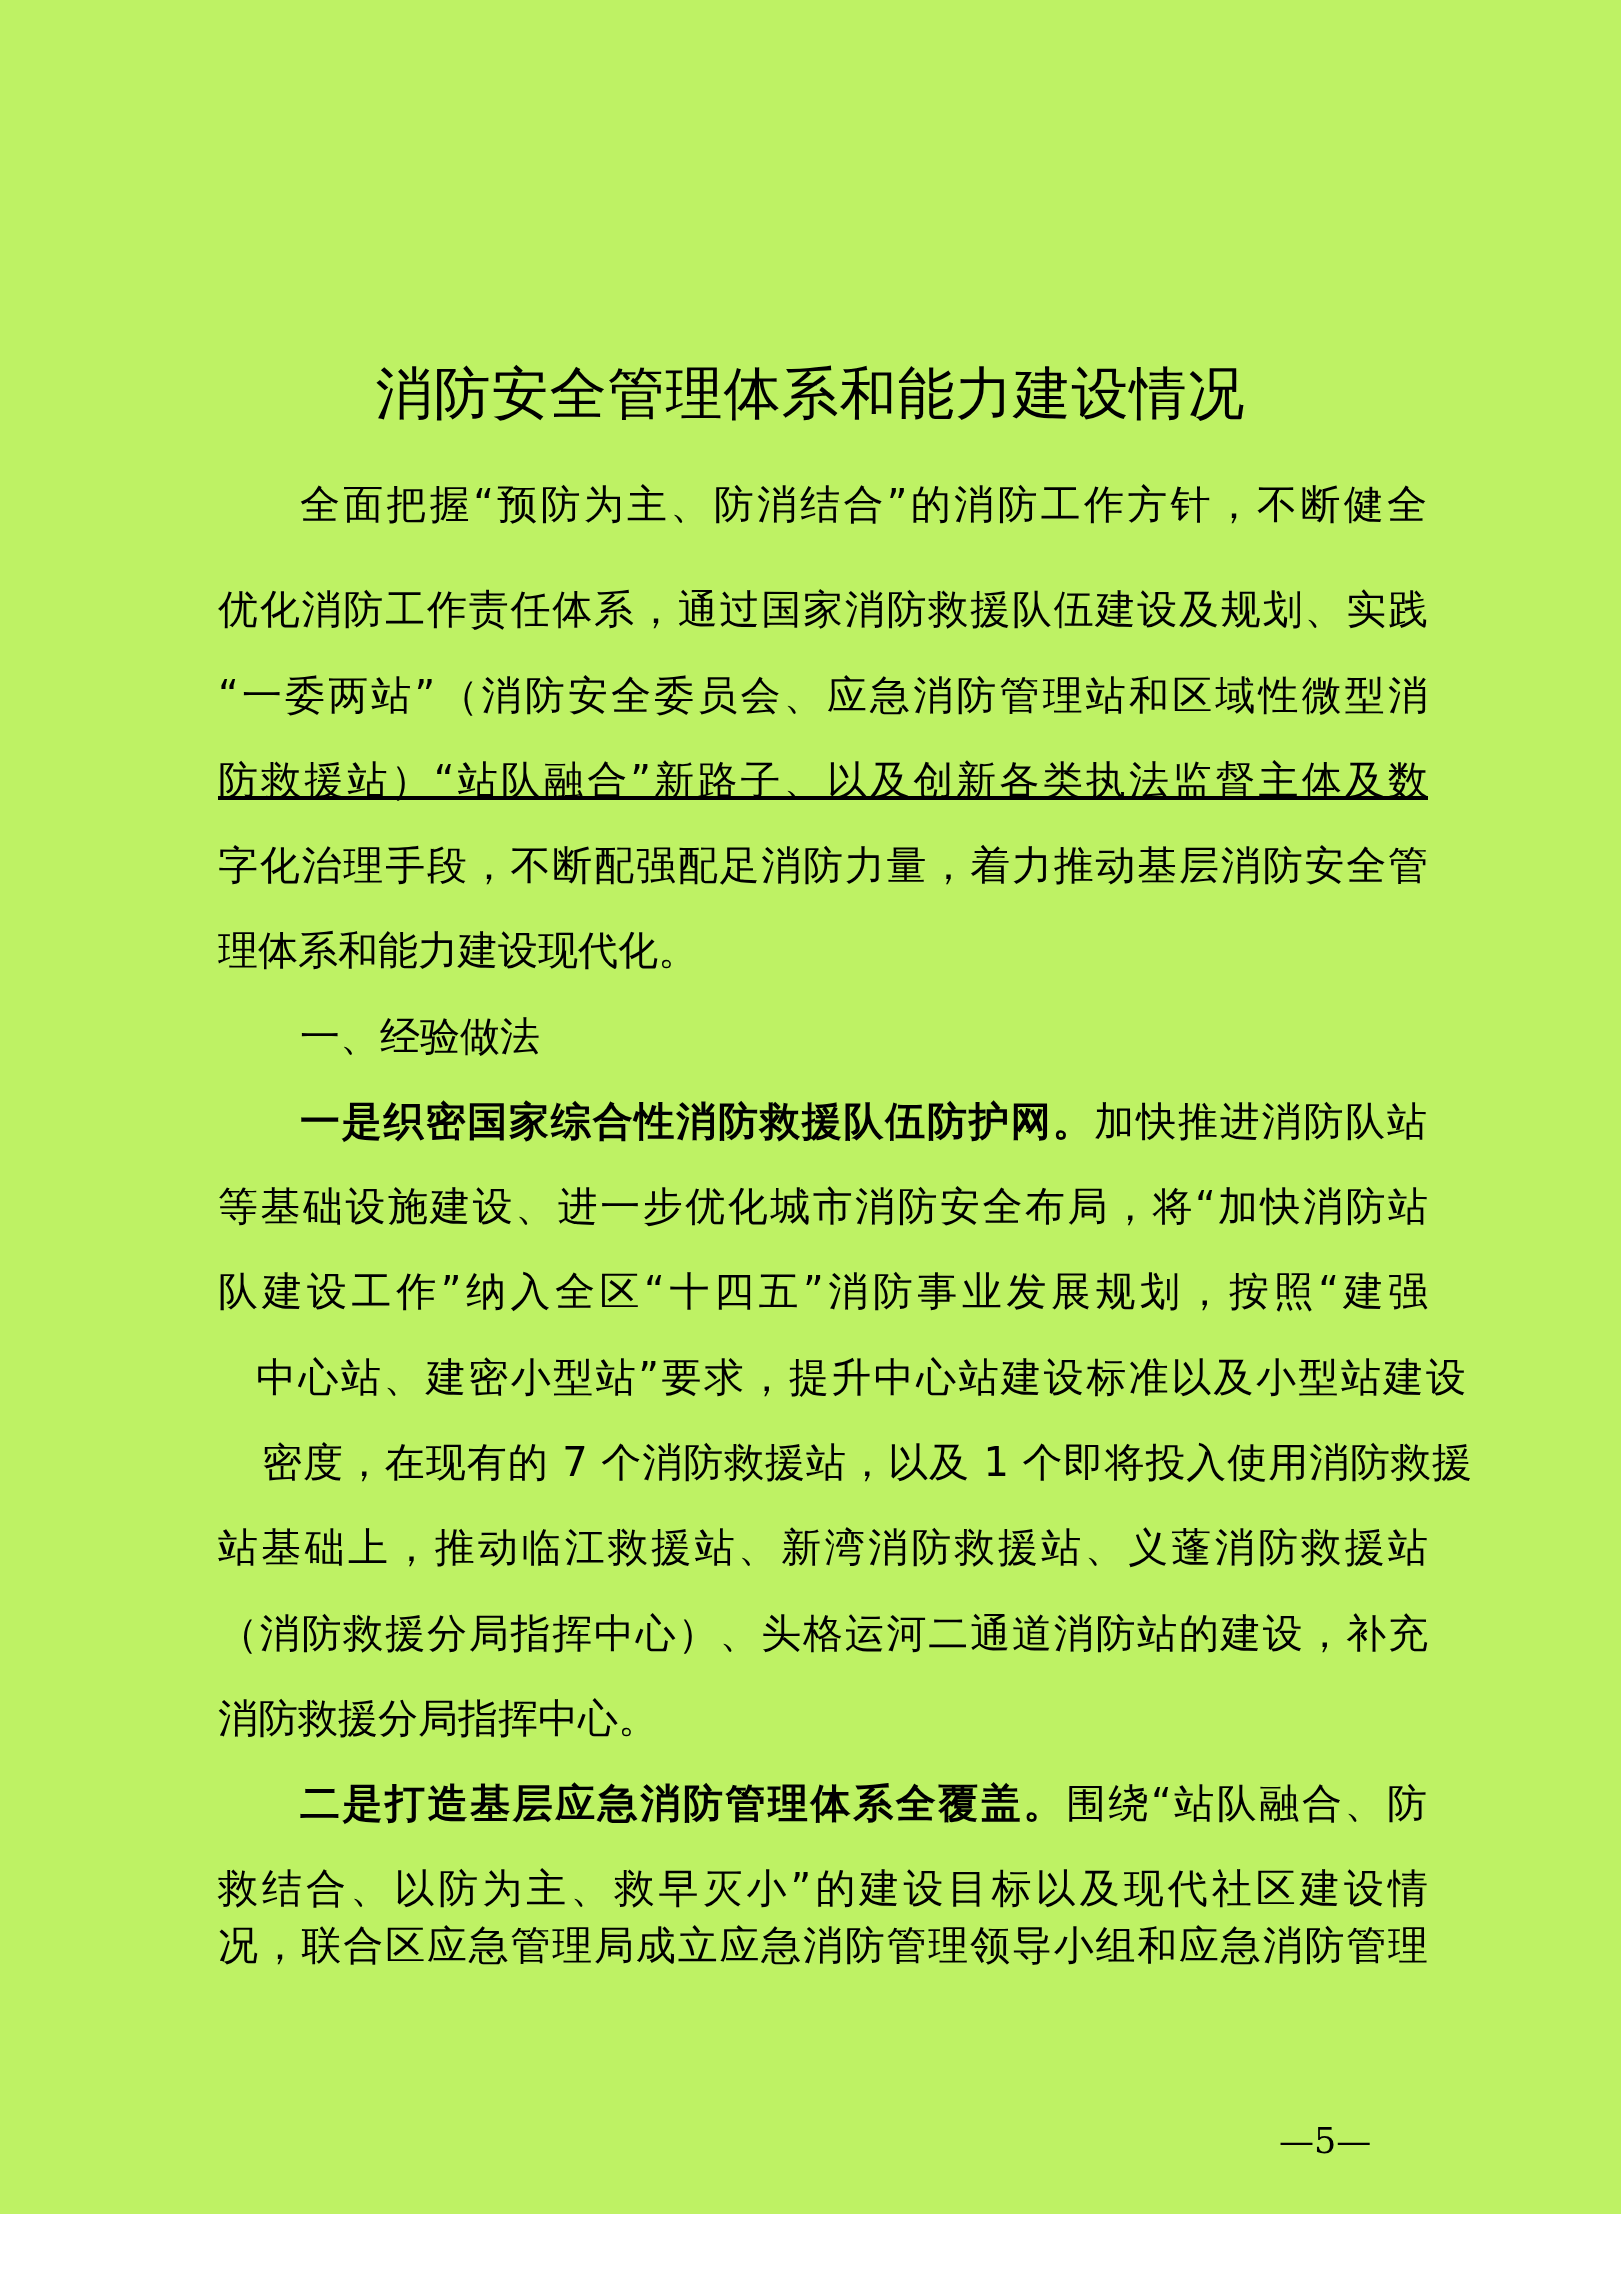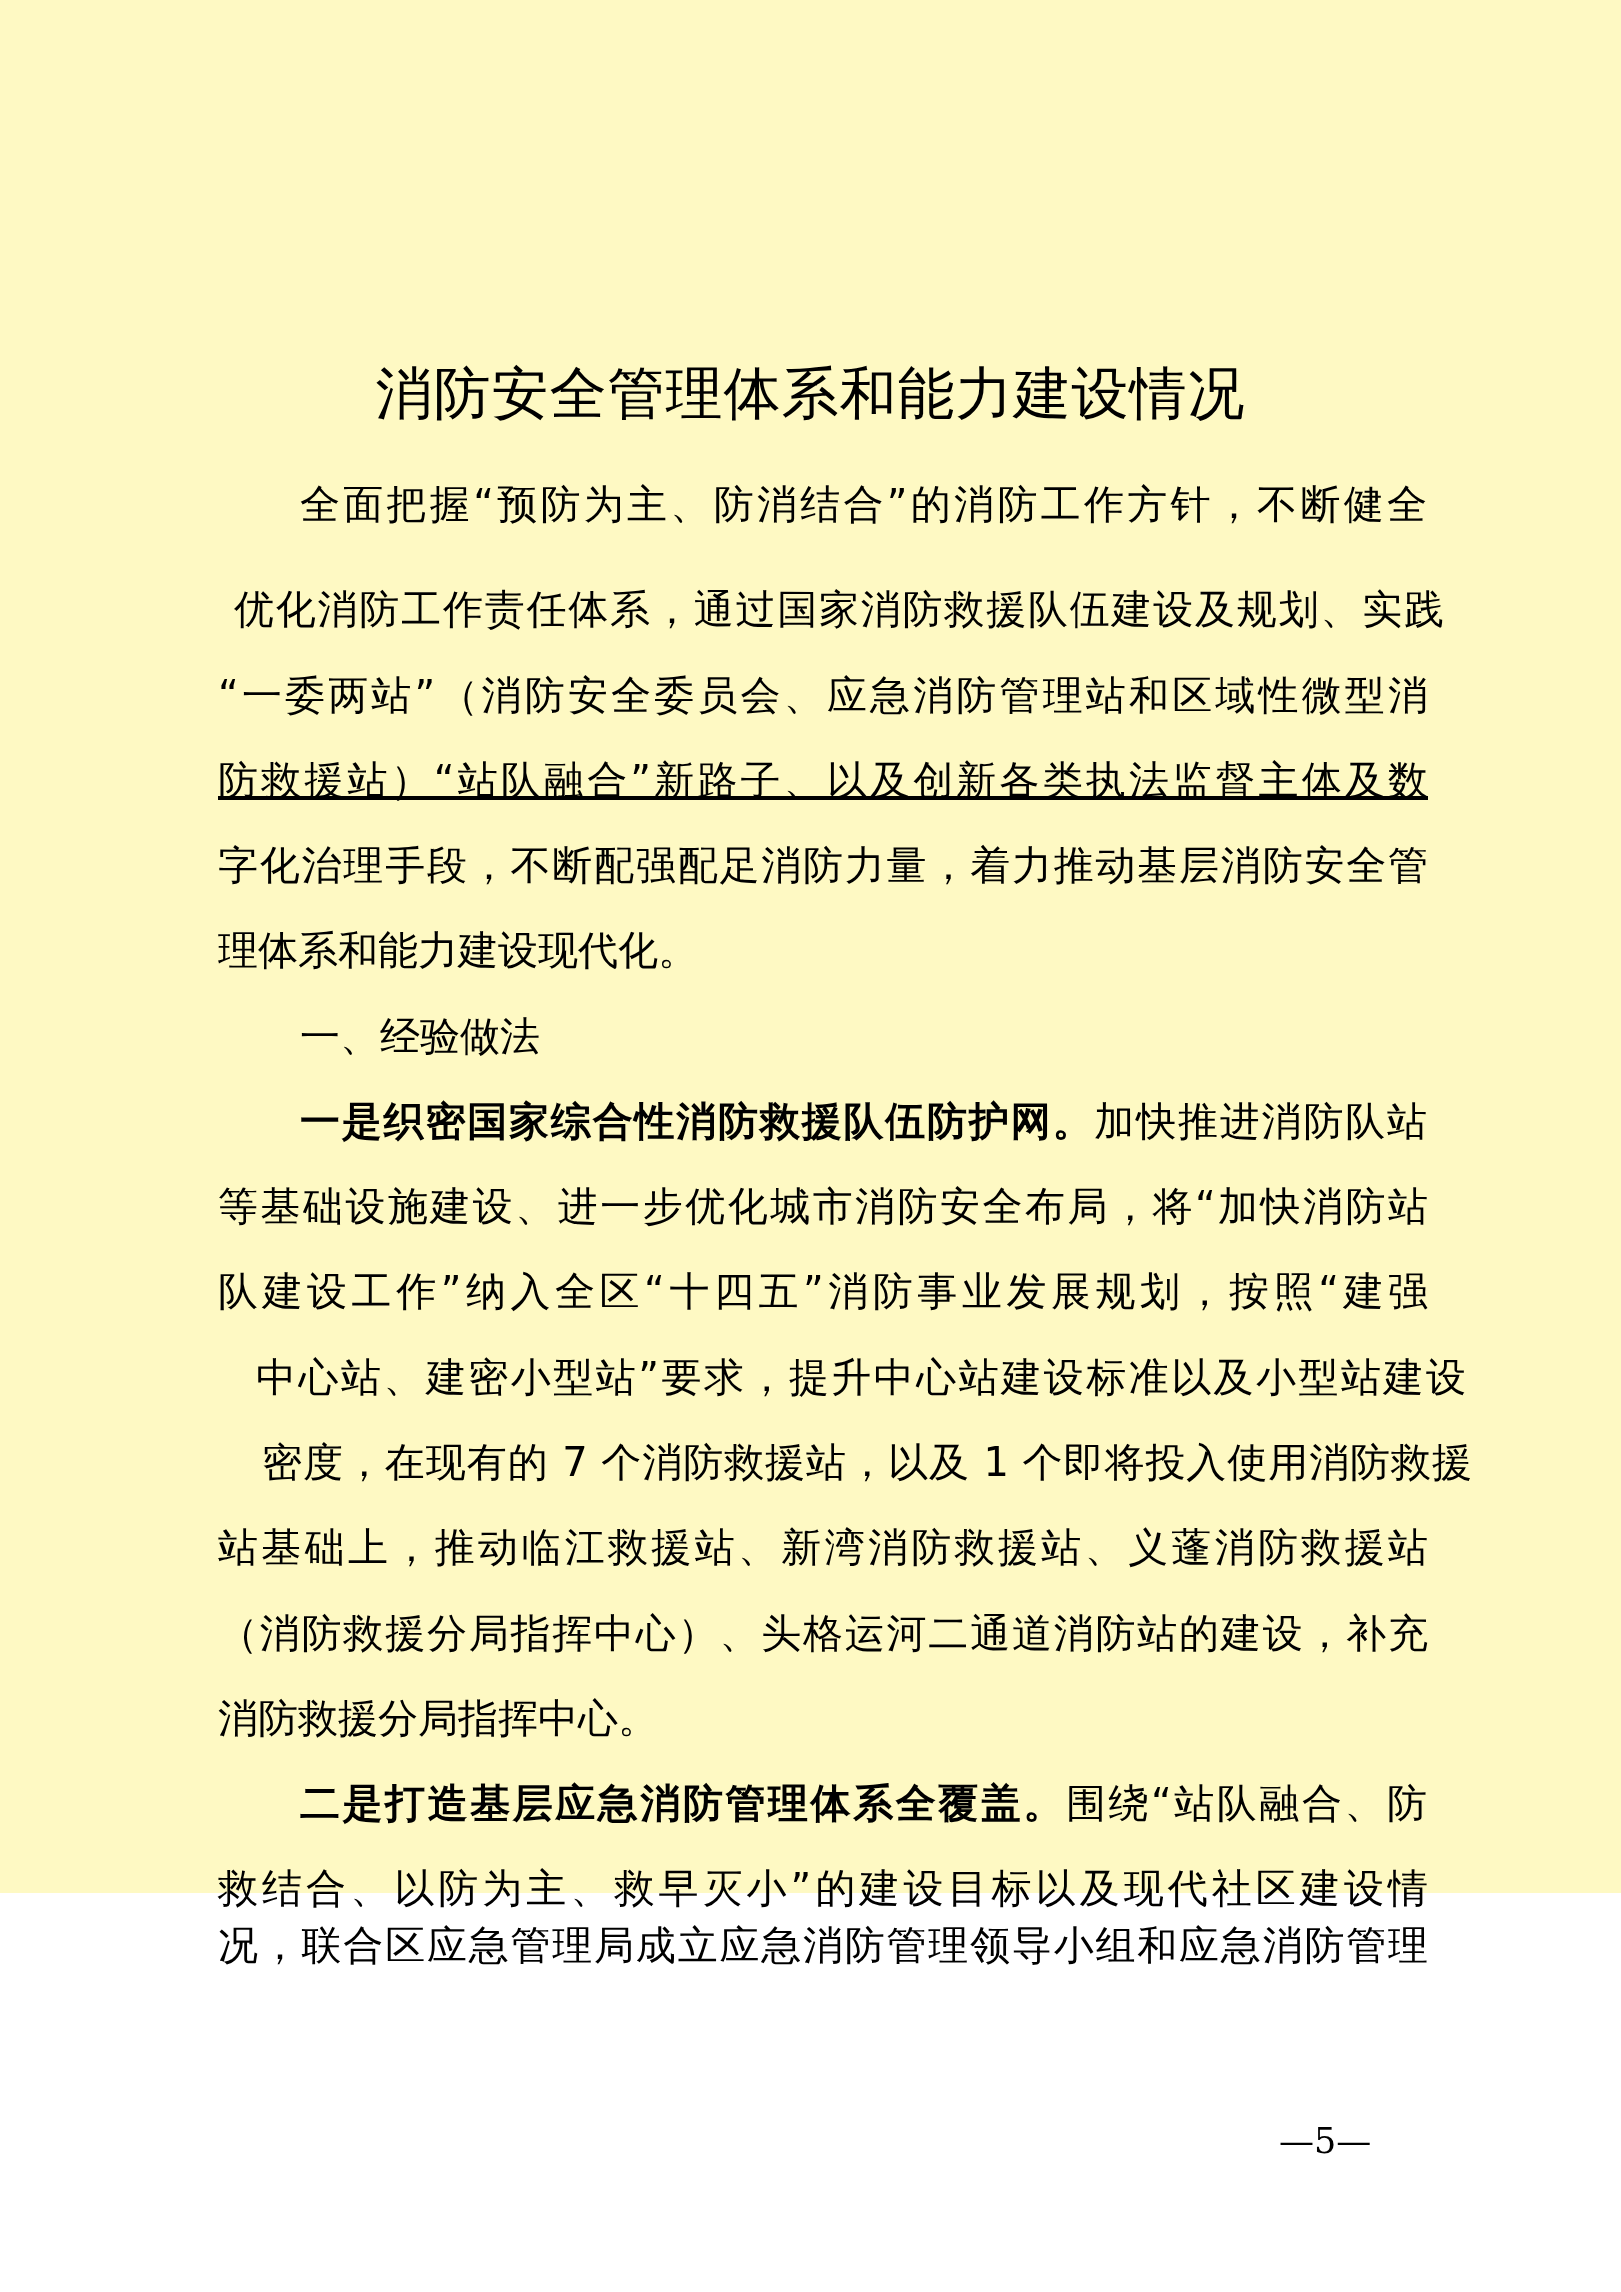--- a/index.html
+++ b/index.html
@@ -12,22 +12,22 @@
       height: 2293px;
       position: relative;
       overflow: hidden;
       font-family: "DejaVu Sans", "Liberation Sans", sans-serif;
       color: #000000;
     }
     .page {
       position: absolute;
       left: 0; top: 0;
       width: 1621px;
-      height: 1893px;
-      background: #fef9c3;
+      height: 2214px;
+      background: #bef264;
     }
     .title {
       position: absolute;
       left: 0;
       width: 1621px;
       top: 316px;
       text-align: center;
       font-size: 57px;
       line-height: 78px;
       font-weight: normal;
@@ -69,21 +69,21 @@
     }
   </style>
 </head>
 <body>
 
 <div class="page">
 
   <h1 class="title">消防安全管理体系和能力建设情况</h1>
 
   <div class="line indent" style="top:475px;">全面把握“预防为主、防消结合”的消防工作方针，不断健全</div>
-  <div class="line" style="top:580px;margin-left:16px;">优化消防工作责任体系，通过国家消防救援队伍建设及规划、实践</div>
+  <div class="line" style="top:580px;">优化消防工作责任体系，通过国家消防救援队伍建设及规划、实践</div>
   <div class="line" style="top:666px;">“一委两站”（消防安全委员会、应急消防管理站和区域性微型消</div>
   <div class="line" style="top:751px;text-decoration:underline;">防救援站）“站队融合”新路子、以及创新各类执法监督主体及数</div>
   <div class="line" style="top:836px;">字化治理手段，不断配强配足消防力量，着力推动基层消防安全管</div>
   <div class="line last" style="top:921px;">理体系和能力建设现代化。</div>
 
   <div class="line indent heading-plain" style="top:1007px;">一、经验做法</div>
 
   <div class="line indent" style="top:1092px;"><span class="bold">一是织密国家综合性消防救援队伍防护网。</span><span>加快推进消防队站</span></div>
   <div class="line" style="top:1177px;">等基础设施建设、进一步优化城市消防安全布局，将“加快消防站</div>
   <div class="line" style="top:1262px;">队建设工作”纳入全区“十四五”消防事业发展规划，按照“建强</div>

